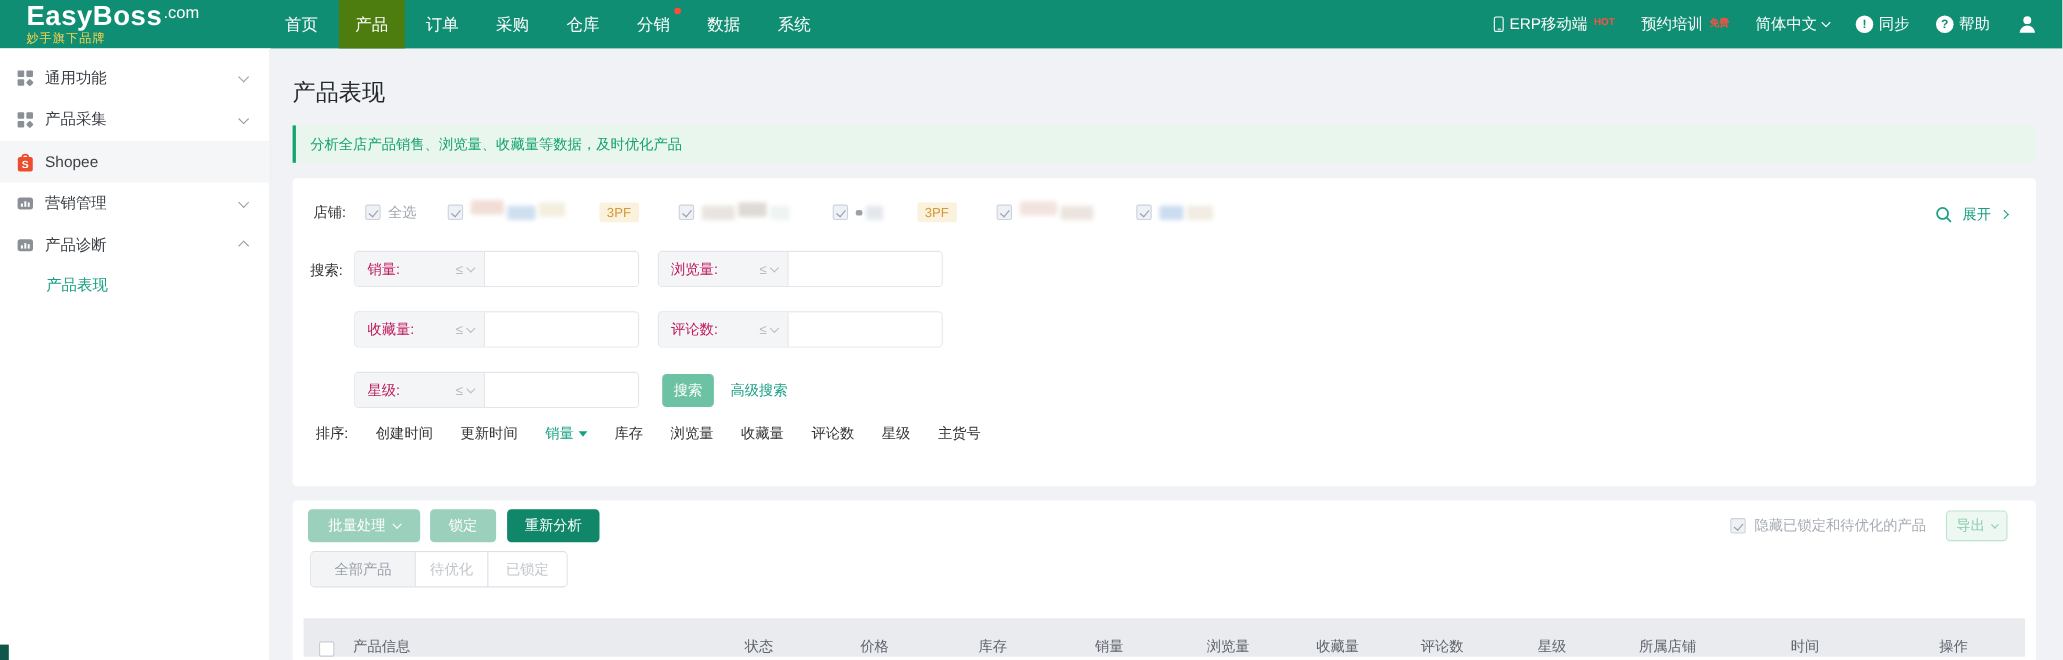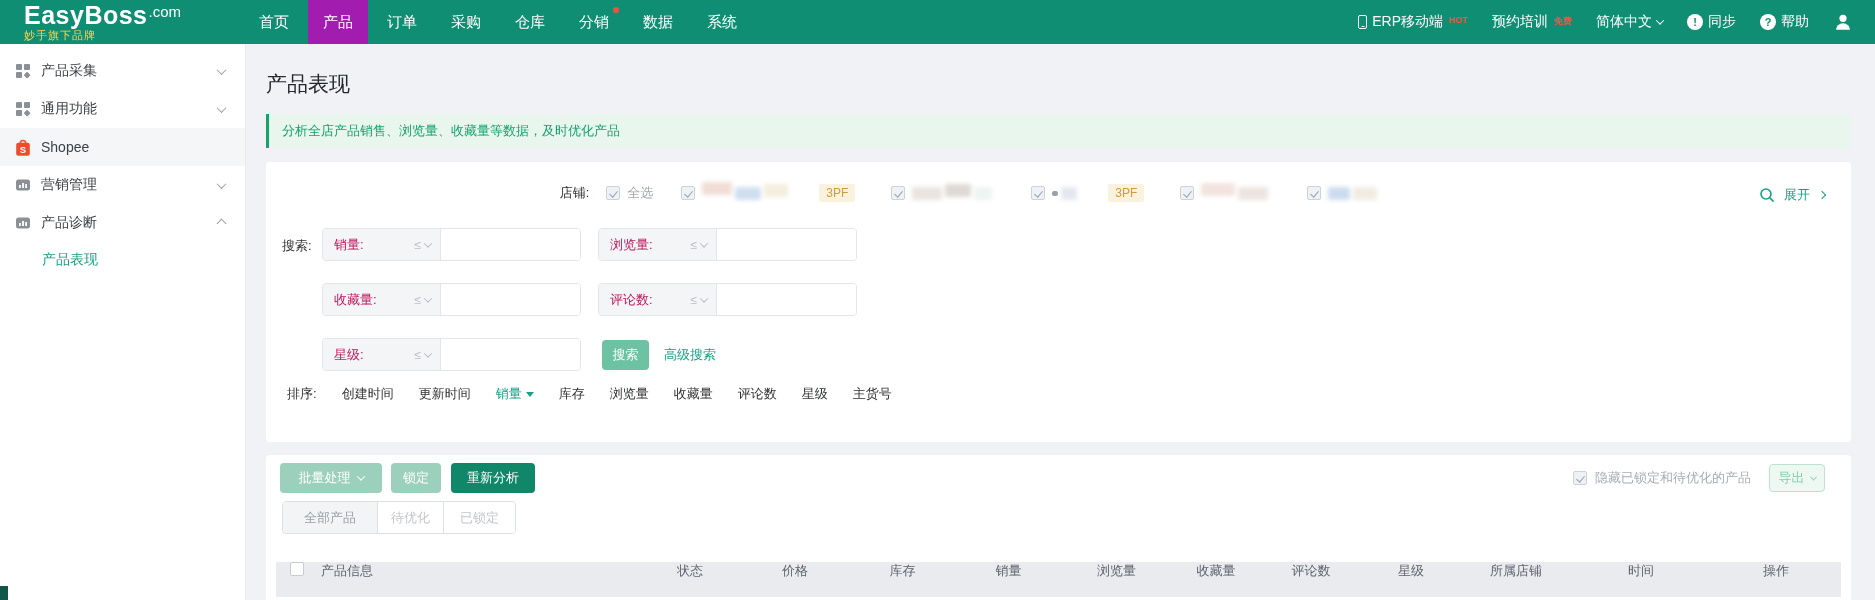--- a/index.html
+++ b/index.html
@@ -9,21 +9,21 @@
 
   
   .topbar { height:44px; background:#0f8e73; display:flex; align-items:center; flex:none; position:relative; }
   .logo-area { margin-left:24px; width:170px; color:#fff; line-height:1; }
   .logo-line { display:flex; align-items:flex-start; }
   .logo-main { font-size:25px; font-weight:bold; letter-spacing:0.5px; }
   .logo-com { font-size:15px; margin-top:1px; margin-left:1px;text-align:right; }
   .logo-sub { font-size:11px; color:#ffd34e; margin-top:2px; letter-spacing:1px; }
   .topnav { display:flex; height:100%; margin-left:48px; }
   .nav-item { height:100%; display:flex; align-items:center; padding:0 15px; margin:0 2px; color:#fff; font-size:15px; cursor:pointer; position:relative; }
-  .nav-item.active { background:#a21caf; }
+  .nav-item.active { background:#4d7c0f; }
   .nav-dot { position:absolute; top:7px; right:5px; width:6px; height:6px; border-radius:50%; background:#ff4b3c; }
   .topbar-right { margin-left:auto; margin-right:22px; display:flex; align-items:center; gap:24px; color:#fff; font-size:14px; }
   .tb-item { display:flex; align-items:center; gap:5px; cursor:pointer; position:relative; }
   .sup-badge { font-size:9px; color:#ff5040; font-weight:bold; align-self:flex-start; margin-top:2px; margin-left:1px; }
   .phone-ic { width:9px; height:14px; border:1.4px solid #fff; border-radius:2px; position:relative; }
   .phone-ic::after { content:""; position:absolute; bottom:1px; left:50%; transform:translateX(-50%); width:3px; height:1.3px; background:#fff; }
   .circle-ic { width:16px; height:16px; border-radius:50%; background:#fff; color:#0f8e73; font-size:11px; font-weight:bold; display:flex; align-items:center; justify-content:center; }
   .circle-ic.excl::after { content:"!"; }
   .circle-ic.ques::after { content:"?"; }
   .chev { display:inline-block; width:7px; height:7px; border:solid #9aa1ab; border-width:0 0 1.5px 1.5px; }
@@ -45,21 +45,21 @@
   .side-thumb { position:absolute; left:0; bottom:0; width:8px; height:14px; background:#11564a; }
 
   
   .content { flex:1; overflow:hidden; padding:0 24px 0 20px; }
   .page-title { margin-top:26px; font-size:21px; font-weight:500; color:#24292e; }
   .banner { margin-top:16px; height:34px; background:#e8f6ee; border-left:3px solid #14a36c; display:flex; align-items:center; padding-left:13px; font-size:13px; color:#14a36c; }
   .card { background:#fff; border-radius:4px; }
   .filter-card { margin-top:14px; height:280px; position:relative; }
 
   
-  .shop-row { display:flex; align-items:center; padding:22px 160px 0 19px; font-size:13px;justify-content:center; }
+  .shop-row { display:flex; align-items:center; padding:22px 160px 0 19px; font-size:13px; }
   .shop-label { color:#303133; margin-right:17px; }
   .allcheck { display:flex; align-items:center; gap:7px; color:#a2a7af; margin-right:28px; }
   .cb { width:14px; height:14px; border:1px solid #c6ccd4; border-radius:2px; background:#fff; display:inline-block; position:relative; flex:none; cursor:pointer; }
   .cb.checked { background:#eef1f5; border-color:#ccd2da; }
   .cb.checked::after { content:""; position:absolute; left:4px; top:1.5px; width:4px; height:7px; border:solid #9aa1ab; border-width:0 1.5px 1.5px 0; transform:rotate(40deg); }
   .shop { display:flex; align-items:center; margin-right:36px; }
   .shop .cb { margin-right:7px; }
   .blur-name { display:flex; align-items:center; }
   .blur-name i { display:inline-block; height:13px; border-radius:2px; filter:blur(2px); margin-right:3px; }
   .badge-3pf { background:#fbf2dd; color:#d29a3a; font-size:12px; padding:2px 7px; border-radius:2px; margin-left:28px; }
@@ -86,35 +86,35 @@
   .sort-opt.active { color:#17a084; }
   .caret-down { width:0; height:0; border:4px solid transparent; border-top:5px solid #17a084; margin-left:4px; transform:translateY(2px); }
 
   
   .list-card { margin-top:13px; height:200px; padding-top:8px; }
   .toolbar { display:flex; align-items:center; padding:0 26px 0 14px; height:30px; }
   .btn { height:30px; border:none; border-radius:4px; color:#fff; font-size:13px; display:flex; align-items:center; justify-content:center; cursor:pointer; }
   .btn-light { background:#9bd0bd; }
   .btn-dark { background:#0f8768; }
   .btn-batch { width:102px; gap:7px; }
-  .btn-lock { width:50px; margin-left:9px; }
+  .btn-lock { width:60px; margin-left:9px; }
   .btn-rean { width:84px; margin-left:10px; }
   .btn .chev { border-color:#fff; width:6px; height:6px; }
   .toolbar-right { margin-left:auto; display:flex; align-items:center; }
   .hide-label { color:#a7acb4; font-size:13px; margin-left:8px; }
   .btn-export { width:56px; height:28px; background:#ecf8f1; border:1px solid #bce3d0; border-radius:4px; color:#8bcbad; font-size:13px; display:flex; align-items:center; justify-content:center; gap:6px; margin-left:18px; cursor:pointer; }
   .btn-export .chev { border-color:#8bcbad; width:5px; height:5px; }
 
   .tabs { display:inline-flex; margin:8px 0 0 16px; border:1px solid #dcdfe6; border-radius:4px; overflow:hidden; }
   .tab { height:31px; display:flex; align-items:center; justify-content:center; font-size:13px; cursor:pointer; background:#fff; color:#c2c6cc; }
   .tab + .tab { border-left:1px solid #dcdfe6; }
   .tab.active { background:#f3f4f6; color:#999fa8; }
   .tab-1 { width:94px; } .tab-2 { width:66px; } .tab-3 { width:72px; }
 
-  .table-header { margin:28px 10px 0 10px; height:35px; background:#e9ebef; display:flex; align-items:flex-start; padding-left:14px; font-size:13px; color:#5e646d; }
+  .table-header { margin:28px 10px 0 10px; height:35px; background:#e9ebef; display:flex; align-items:flex-end; padding-left:14px; font-size:13px; color:#5e646d; }
   .th-check { margin-right:17px; }
   .th-info { flex:1; text-align:left; }
   .th-cell { text-align:center; flex:none; }
   .w-status{width:100px}.w-price{width:110px}.w-stock{width:105px}.w-sales{width:107px}.w-views{width:109px}
   .w-favs{width:90px}.w-comments{width:100px}.w-stars{width:100px}.w-shop{width:110px}.w-time{width:140px}.w-action{width:130px}
 </style>
 </head>
 <body>
 
 <div class="app">
@@ -190,33 +190,33 @@
     <aside class="sidebar">
       <div class="side-item">
         <span class="icon">
             <svg width="16" height="16">
               <rect x="1" y="1" width="6" height="6" rx="1" fill="#8b9096"></rect>
               <rect x="9" y="1" width="6" height="6" rx="1" fill="#8b9096"></rect>
               <rect x="1" y="9" width="6" height="6" rx="1" fill="#8b9096"></rect>
               <rect x="9.6" y="9.6" width="5" height="5" rx="1" fill="#8b9096" transform="rotate(45 12.1 12.1)"></rect>
             </svg>
           </span>
-        <span>产品采集</span>
+        <span>通用功能</span>
         <span class="chev chev-down"></span>
       </div>
       <div class="side-item">
         <span class="icon">
             <svg width="16" height="16">
               <rect x="1" y="1" width="6" height="6" rx="1" fill="#8b9096"></rect>
               <rect x="9" y="1" width="6" height="6" rx="1" fill="#8b9096"></rect>
               <rect x="1" y="9" width="6" height="6" rx="1" fill="#8b9096"></rect>
               <rect x="9.6" y="9.6" width="5" height="5" rx="1" fill="#8b9096" transform="rotate(45 12.1 12.1)"></rect>
             </svg>
           </span>
-        <span>通用功能</span>
+        <span>产品采集</span>
         <span class="chev chev-down"></span>
       </div>
       <div class="side-item shopee">
         <span class="icon">
             <svg width="18" height="19" viewBox="0 0 18 19">
               <path d="M6.2 5.5 a2.8 3 0 0 1 5.6 0" fill="none" stroke="#ee4d2d" stroke-width="1.6"></path>
               <rect x="2.2" y="4.8" width="13.6" height="13" rx="2" fill="#ee4d2d"></rect>
               <text x="9" y="14.5" font-size="9.5" fill="#ffffff" text-anchor="middle" font-weight="bold" font-family="Liberation Sans, sans-serif">S</text>
             </svg>
           </span>

